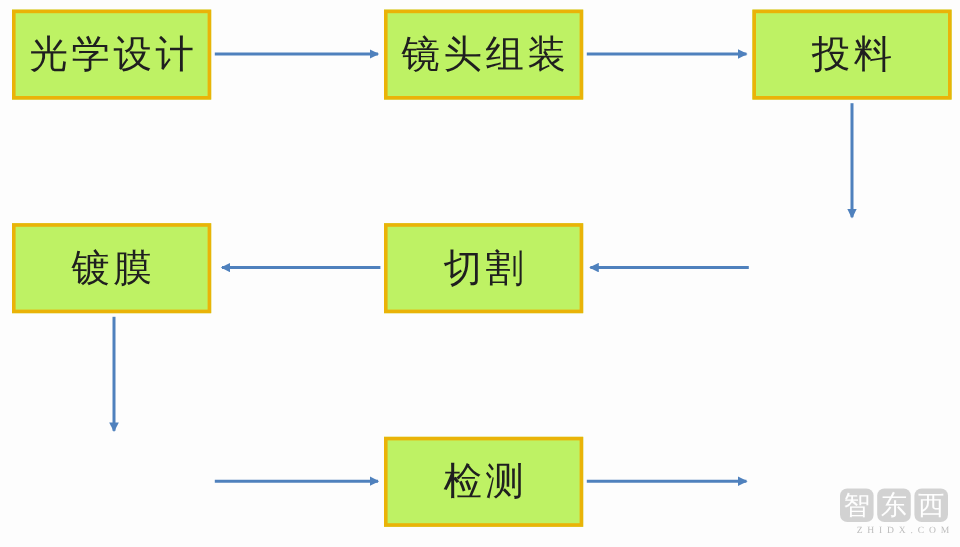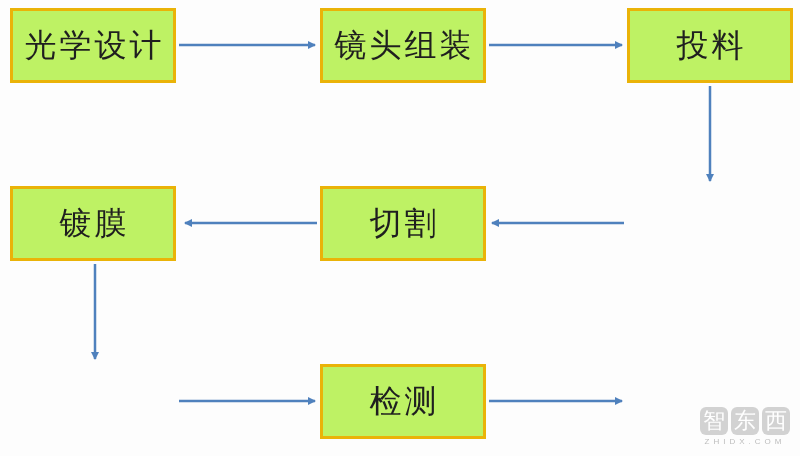--- a/index.html
+++ b/index.html
@@ -71,23 +71,24 @@
     font-size: 22px;
     line-height: 28px;
     text-align: center;
     font-family: "Liberation Sans", "DejaVu Sans", sans-serif;
   }
   .wm-sub {
     margin-top: 2px;
     font-size: 8px;
     letter-spacing: 4px;
     color: rgba(150, 150, 150, 0.85);
-    font-family: Liberation Sans, sans-serif;
+    font-family: Liberation Serif, serif;
     text-transform: uppercase;
     white-space: nowrap;
+    text-align: right;
   }
 </style>
 </head>
 <body>
 
 <div class="canvas">
 
   <svg class="arrows" width="800" height="456" viewBox="0 0 800 456" xmlns="http://www.w3.org/2000/svg">
     <defs>
       <marker id="ah" markerWidth="9" markerHeight="8" refX="7" refY="4" orient="auto" markerUnits="userSpaceOnUse">

